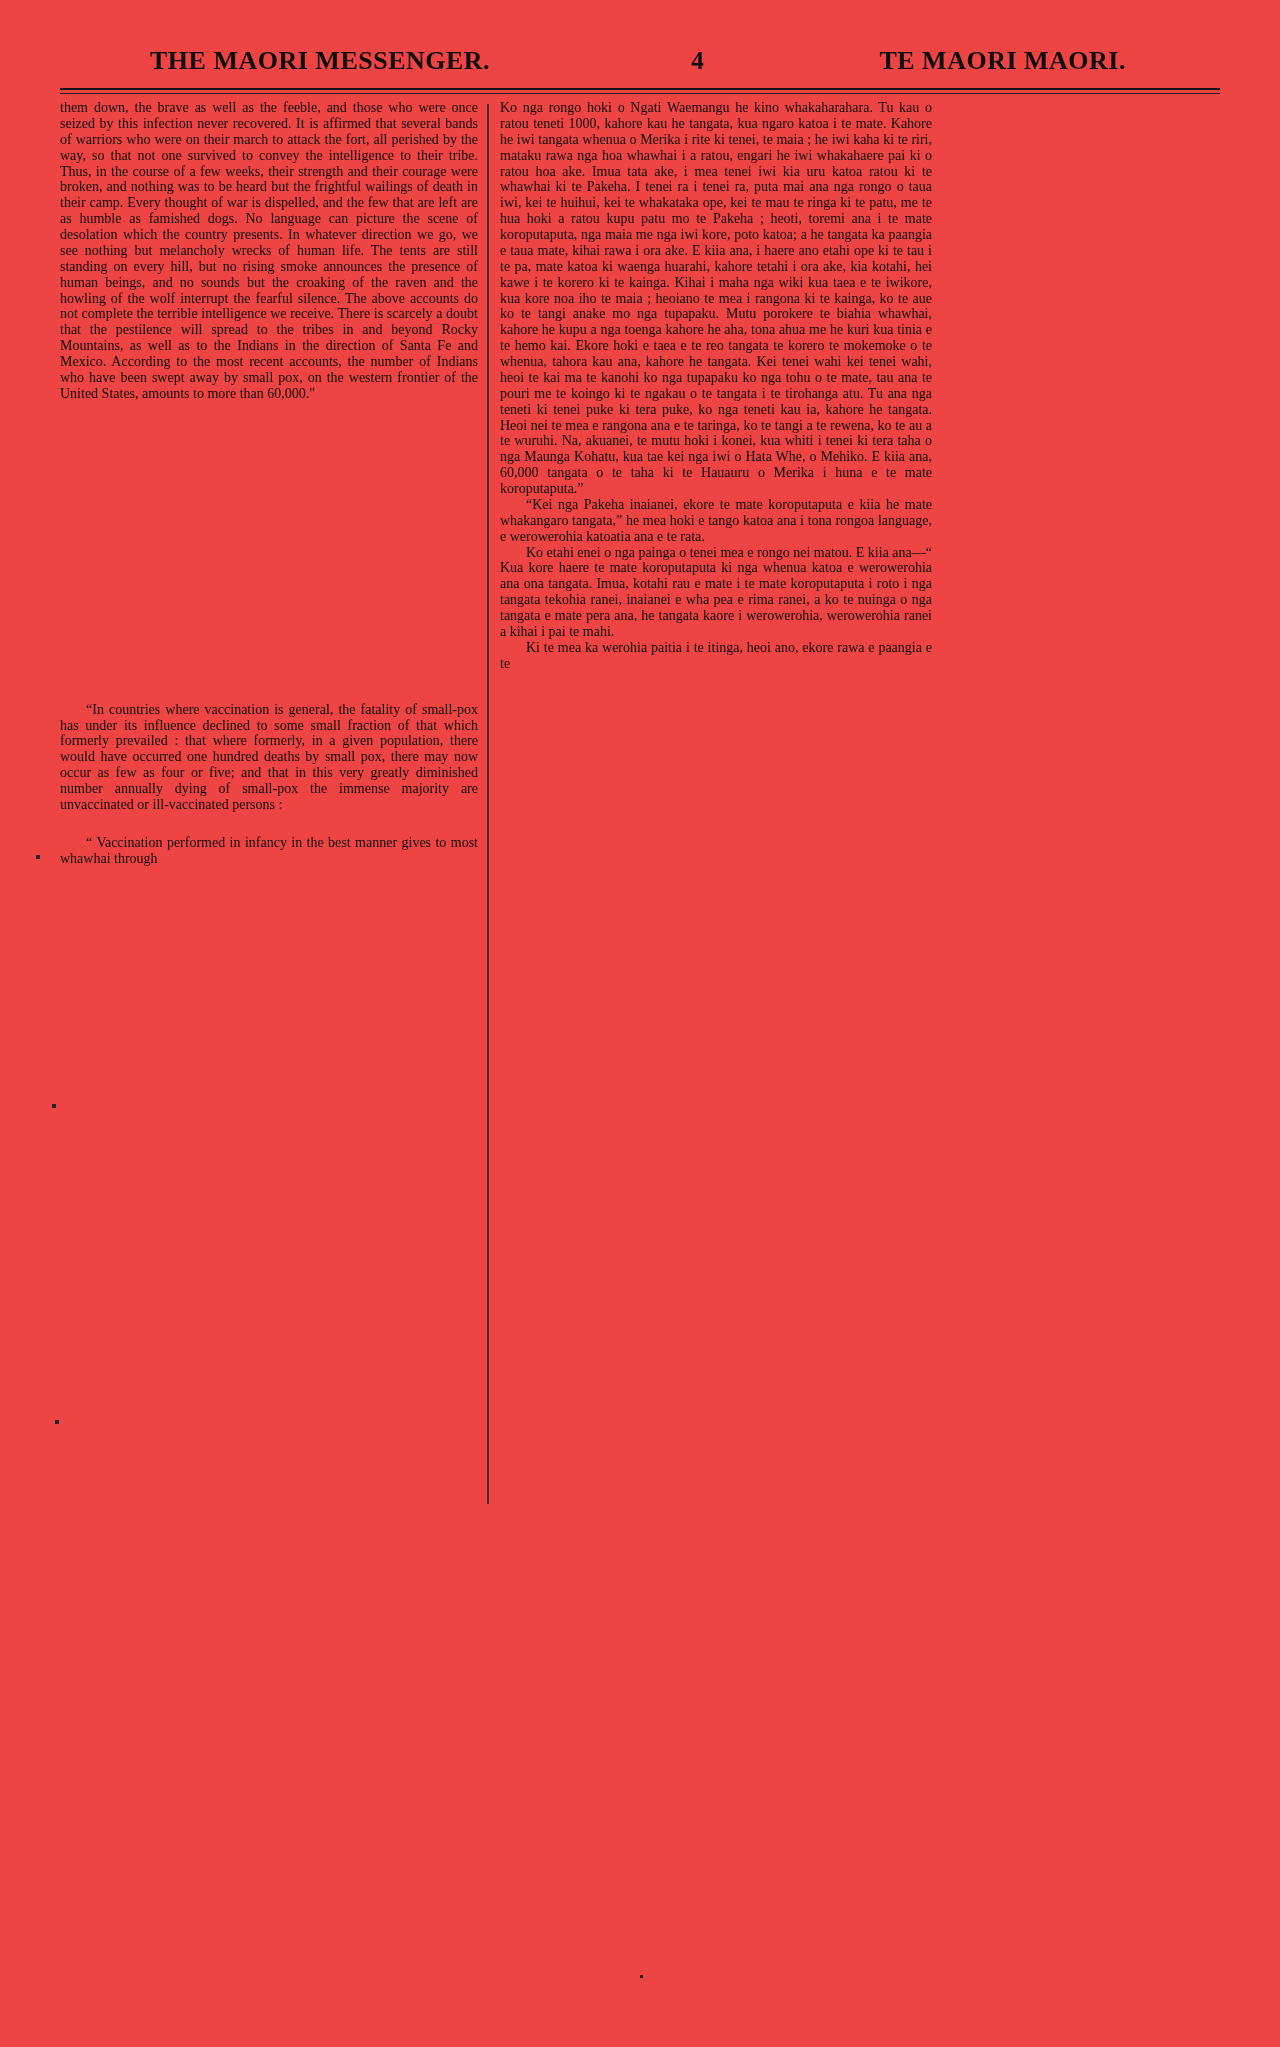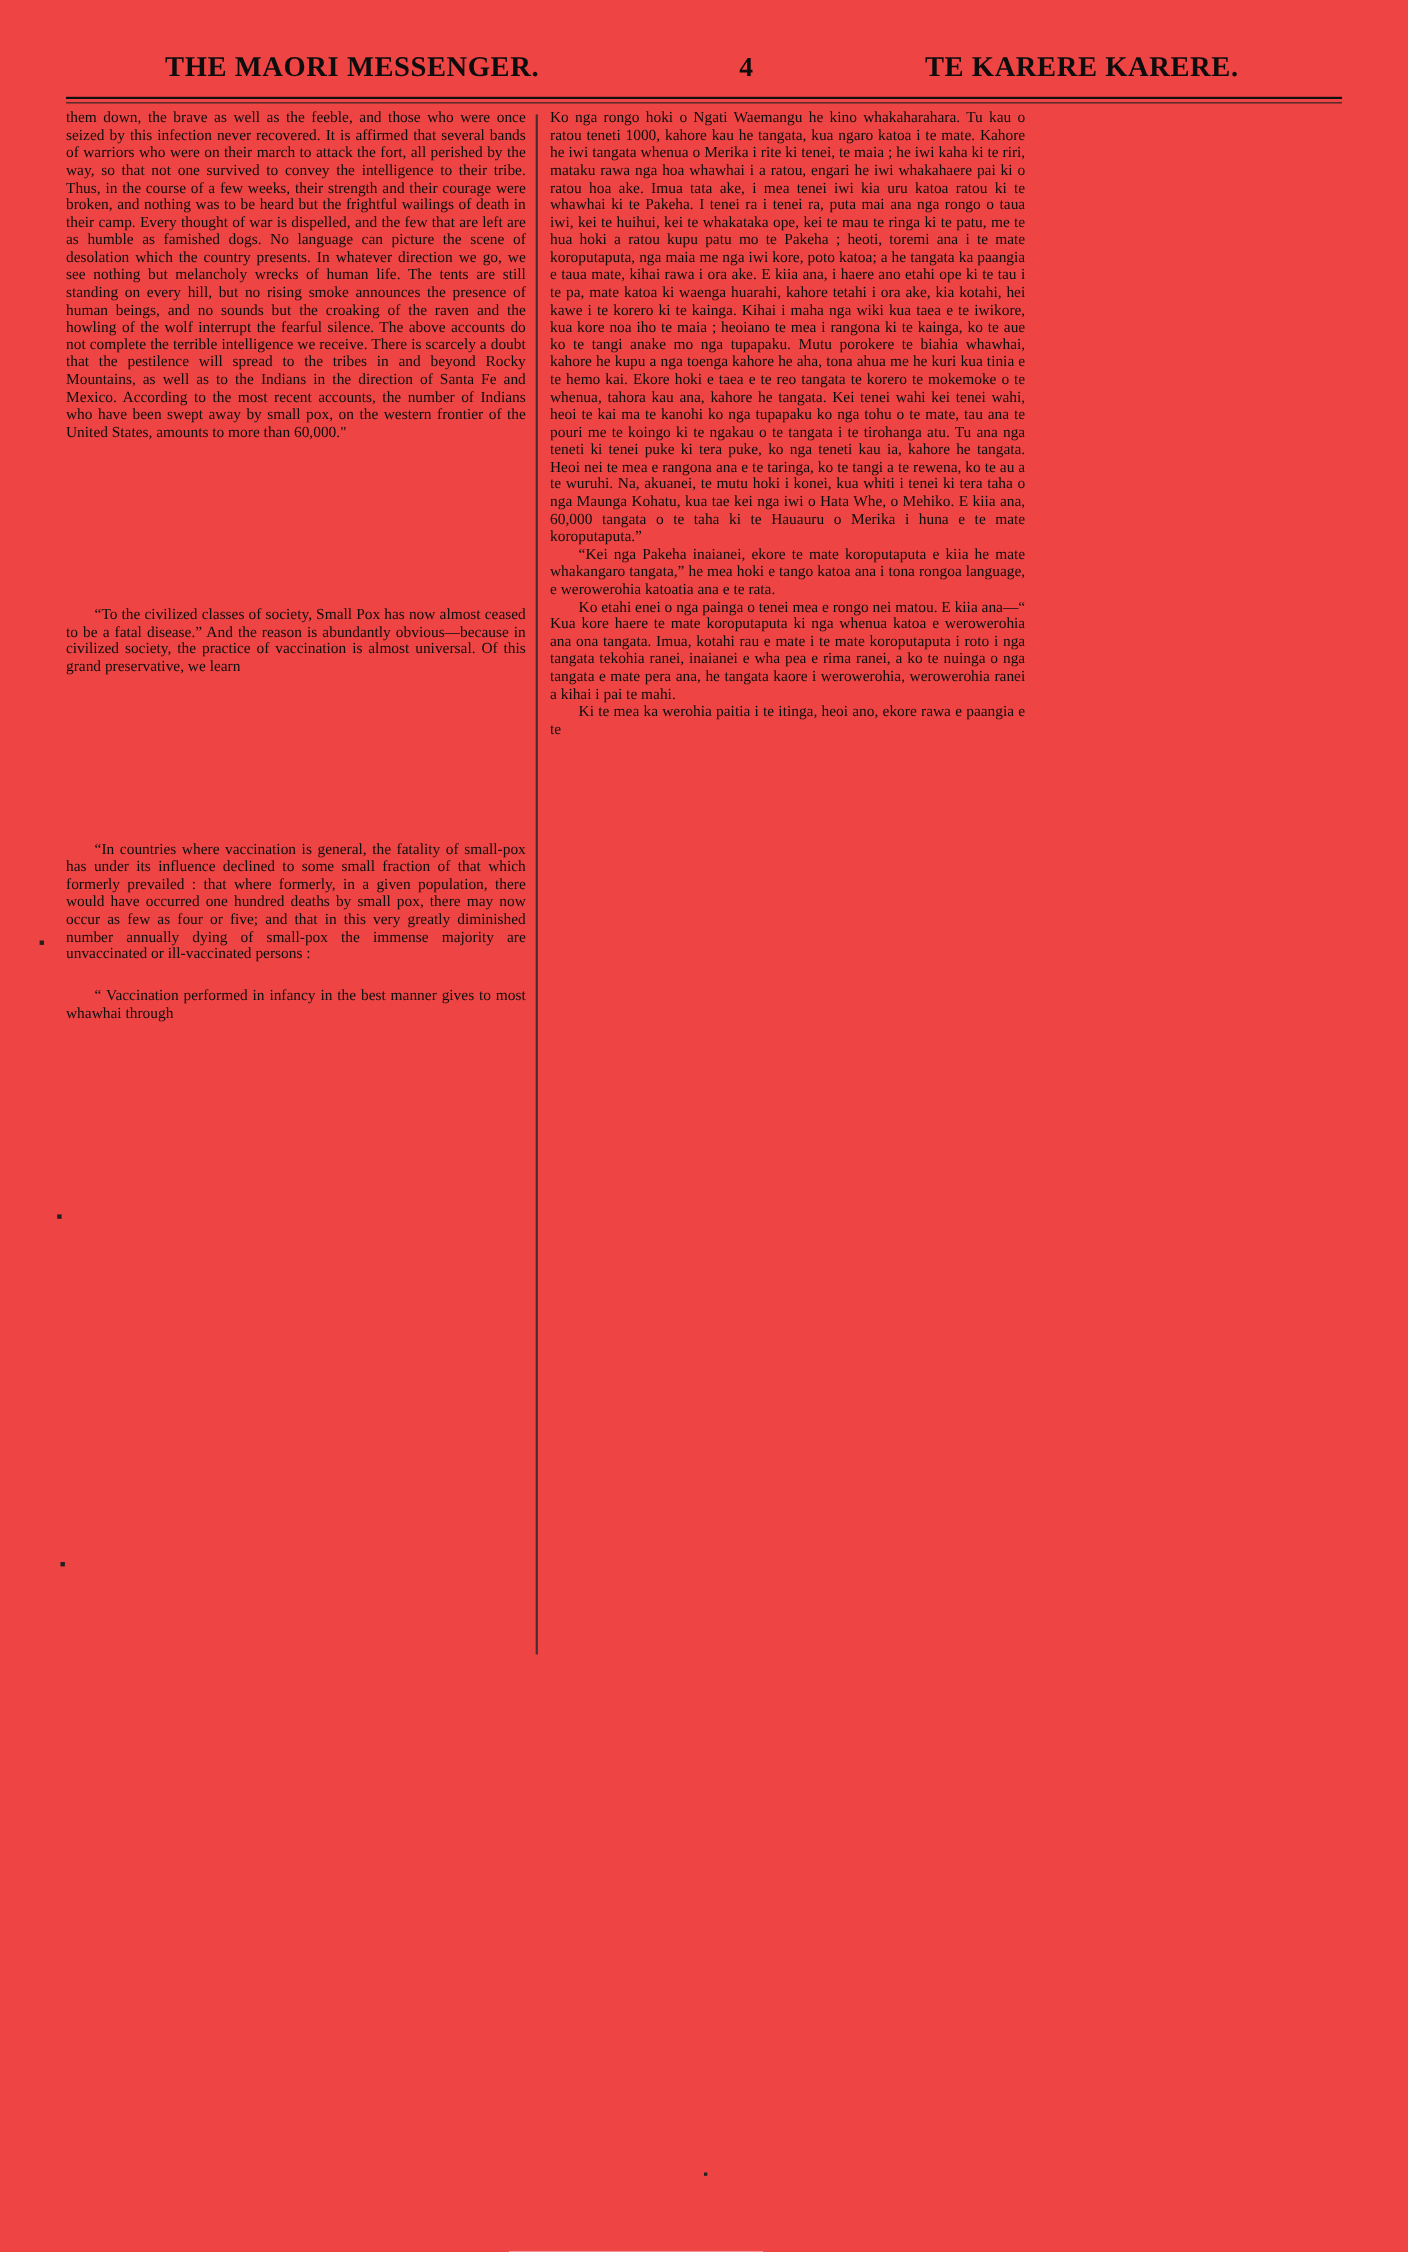--- a/index.html
+++ b/index.html
@@ -109,37 +109,36 @@
   .footdot { left: 640px; top: 1975px; width: 3px; height: 3px; }
 </style>
 </head>
 <body>
 
 <div class="page">
 
   <div class="header">
     <div class="left">THE MAORI MESSENGER.</div>
     <div class="center pagenum">4</div>
-    <div class="right">TE KARERE KARERE.</div>
+    <div class="right">TE MAORI MAORI.</div>
   </div>
 
   <div class="rule"></div>
   <div class="rule thin"></div>
 
   <div class="coldiv"></div>
 
   <div class="sq-dot dot1"></div>
   <div class="sq-dot dot2"></div>
   <div class="sq-dot dot3"></div>
   <div class="sq-dot footdot"></div>
 
   <div class="col left">
     <p>them down, the brave as well as the feeble, and those who were once seized by this infection never recovered.   It is affirmed that several bands of warriors who were on their march to attack the fort, all perished by the way, so that not one survived to convey the intelligence to their tribe.   Thus, in the course of a few weeks, their strength and their courage were broken, and nothing was to be heard but the frightful wailings of death in their camp.   Every thought of war is dispelled, and the few that are left are as humble as famished dogs.   No language can picture the scene of desolation which the country presents.   In whatever direction we go, we see nothing but melancholy wrecks of human life.   The tents are still standing on every hill, but no rising smoke announces the presence of human beings, and no sounds but the croaking of the raven and the howling of the wolf interrupt the fearful silence. The above accounts do not complete the terrible intelligence we receive.   There is scarcely a doubt that the pestilence will spread to the tribes in and beyond Rocky Mountains, as well as to the Indians in the direction of Santa Fe and Mexico.   According to the most recent accounts, the number of Indians who have been swept away by small pox, on the western frontier of the United States, amounts to more than 60,000."</p>
     <div class="spacer-lg"></div>
-    <p class="ind blockquote">“To the civilized classes of society, Small Pox has now almost ceased to be a fatal disease.”   And the reason is abundantly obvious—because in civilized society, the practice of vaccination is almost universal.   Of this grand preservative, we learn</p>
     <div class="spacer-lg"></div>
     <p class="ind blockquote">“In countries where vaccination is general, the fatality of small-pox has under its influence declined to some small fraction of that which formerly prevailed : that where formerly, in a given population, there would have occurred one hundred deaths by small pox, there may now occur as few as four or five; and that in this very greatly diminished number annually dying of small-pox the immense majority are unvaccinated or ill-vaccinated persons :</p>
     <p class="ind gap">“ Vaccination performed in infancy in the best manner gives to most whawhai through</p>
   </div>
 
   <div class="col right wide">
     <p>Ko nga rongo hoki o Ngati Waemangu he kino whakaharahara.   Tu kau o ratou teneti 1000, kahore kau he tangata, kua ngaro katoa i te mate.   Kahore he iwi tangata whenua o Merika i rite ki tenei, te maia ; he iwi kaha ki te riri, mataku rawa nga hoa whawhai i a ratou, engari he iwi whakahaere pai ki o ratou hoa ake.   Imua tata ake, i mea tenei iwi kia uru katoa ratou ki te whawhai ki te Pakeha.   I tenei ra i tenei ra, puta mai ana nga rongo o taua iwi, kei te huihui, kei te whakataka ope, kei te mau te ringa ki te patu, me te hua hoki a ratou kupu patu mo te Pakeha ; heoti, toremi ana i te mate koroputaputa, nga maia me nga iwi kore, poto katoa; a he tangata ka paangia e taua mate, kihai rawa i ora ake.   E kiia ana, i haere ano etahi ope ki te tau i te pa, mate katoa ki waenga huarahi, kahore tetahi i ora ake, kia kotahi, hei kawe i te korero ki te kainga.   Kihai i maha nga wiki kua taea e te iwikore, kua kore noa iho te maia ; heoiano te mea i rangona ki te kainga, ko te aue ko te tangi anake mo nga tupapaku.   Mutu porokere te biahia whawhai, kahore he kupu a nga toenga kahore he aha, tona ahua me he kuri kua tinia e te hemo kai.   Ekore hoki e taea e te reo tangata te korero te mokemoke o te whenua, tahora kau ana, kahore he tangata.   Kei tenei wahi kei tenei wahi, heoi te kai ma te kanohi ko nga tupapaku ko nga tohu o te mate, tau ana te pouri me te koingo ki te ngakau o te tangata i te tirohanga atu.   Tu ana nga teneti ki tenei puke ki tera puke, ko nga teneti kau ia, kahore he tangata.   Heoi nei te mea e rangona ana e te taringa, ko te tangi a te rewena, ko te au a te wuruhi.   Na, akuanei, te mutu hoki i konei, kua whiti i tenei ki tera taha o nga Maunga Kohatu, kua tae kei nga iwi o Hata Whe, o Mehiko.   E kiia ana, 60,000 tangata o te taha ki te Hauauru o Merika i huna e te mate koroputaputa.”</p>
     <p class="ind">“Kei nga Pakeha inaianei, ekore te mate koroputaputa e kiia he mate whakangaro tangata,” he mea hoki e tango katoa ana i tona rongoa language, e werowerohia katoatia ana e te rata.</p>
     <p class="ind">Ko etahi enei o nga painga o tenei mea e rongo nei matou.   E kiia ana—“ Kua kore haere te mate koroputaputa ki nga whenua katoa e werowerohia ana ona tangata.   Imua, kotahi rau e mate i te mate koroputaputa i roto i nga tangata tekohia ranei, inaianei e wha pea e rima ranei, a ko te nuinga o nga tangata e mate pera ana, he tangata kaore i werowerohia, werowerohia ranei a kihai i pai te mahi.</p>
     <p class="ind">Ki te mea ka werohia paitia i te itinga, heoi ano, ekore rawa e paangia e te</p>

